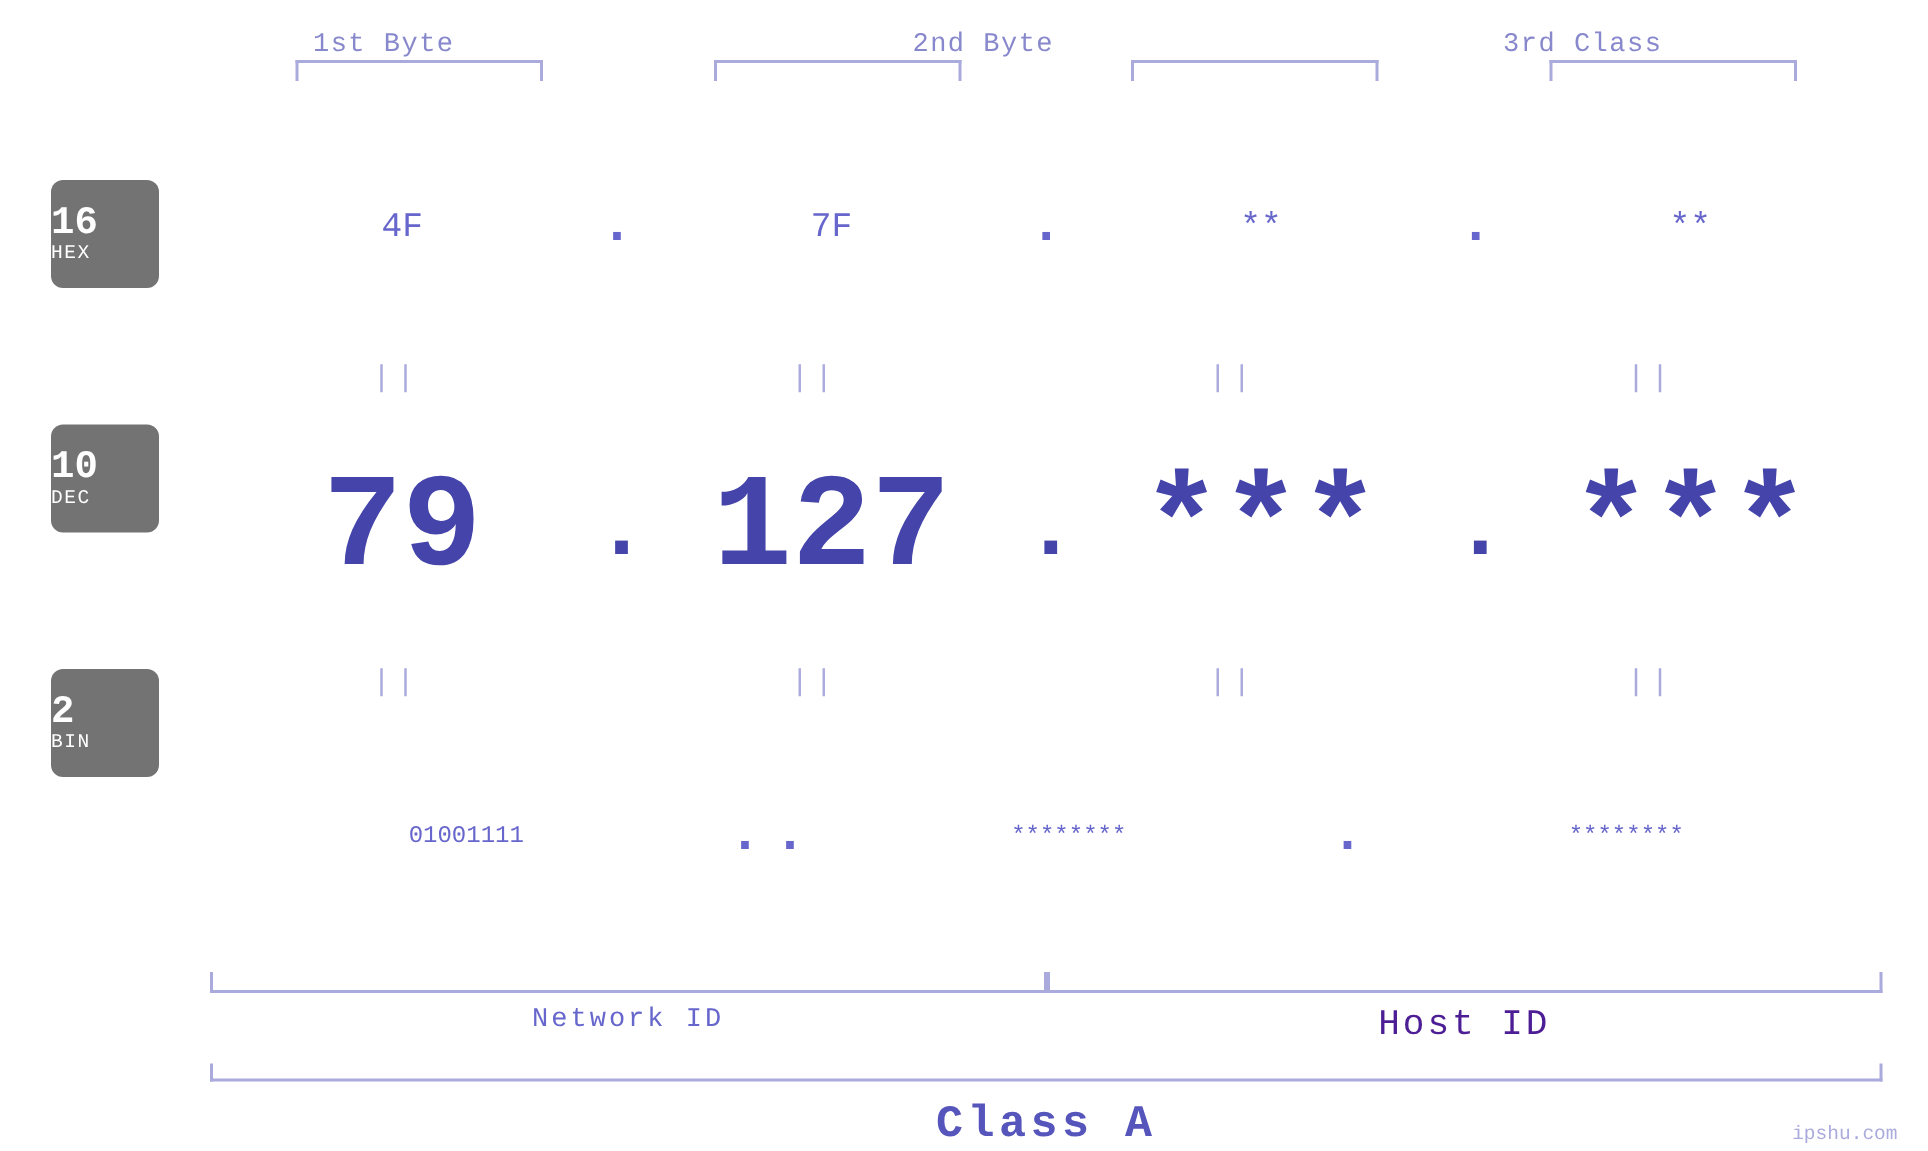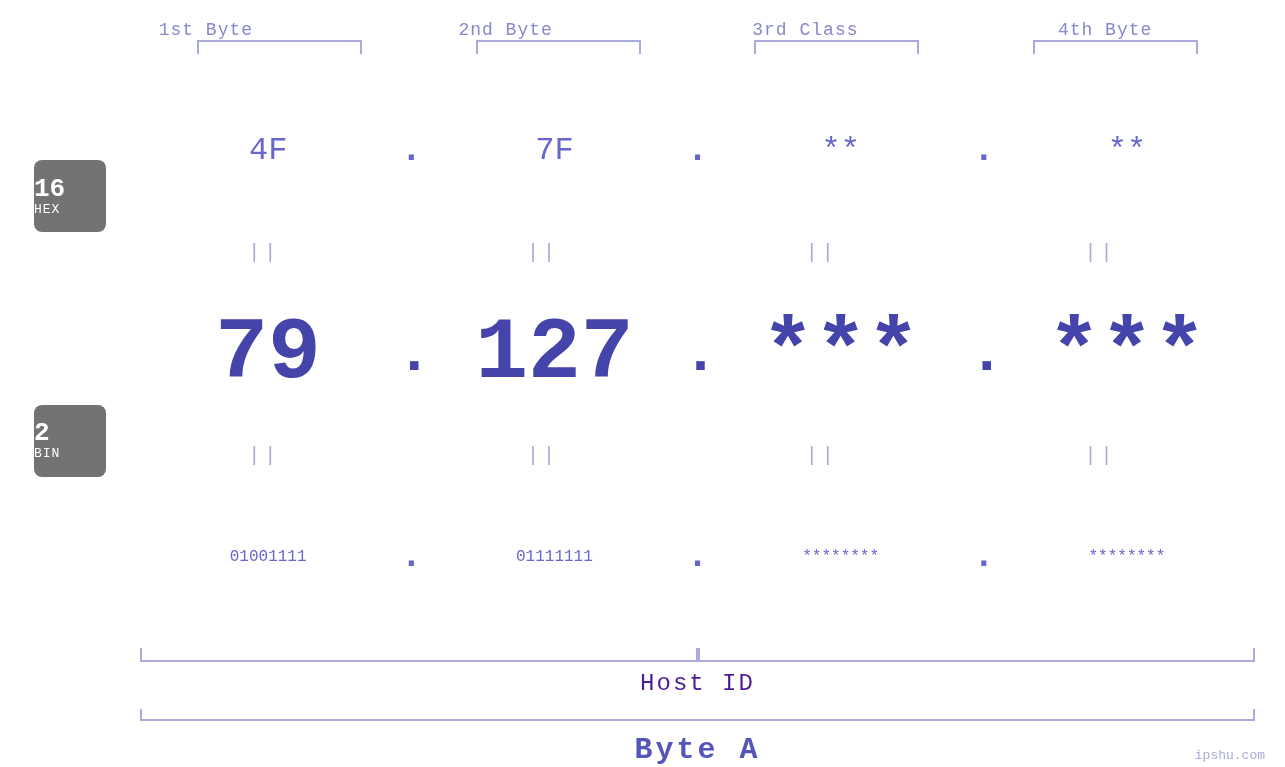--- a/index.html
+++ b/index.html
@@ -109,21 +109,21 @@
       justify-content: center;
     }
 
     .byte-value {
       text-align: center;
       color: #6666cc;
       font-family: 'Courier New', Courier, monospace;
     }
 
     .byte-value.hex {
-      font-size: 32px;
+      font-size: 23px;
     }
 
     .byte-value.dec {
       font-size: 88px;
       font-weight: bold;
       color: #4444aa;
     }
 
     .byte-value.bin {
       font-size: 16px;
@@ -276,21 +276,20 @@
   </style>
 </head>
 <body>
 
 <div class="main-container">
 
   <div class="byte-headers">
     <div class="byte-header">1st Byte</div>
     <div class="byte-header">2nd Byte</div>
     <div class="byte-header">3rd Class</div>
-    <div class="byte-header">4th Byte</div>
   </div>
 
   <div class="top-brackets-row">
     <div class="top-bracket-cell">
       <div class="top-bracket"></div>
     </div>
     <div class="top-bracket-cell">
       <div class="top-bracket"></div>
     </div>
     <div class="top-bracket-cell">
@@ -302,20 +301,24 @@
   </div>
 
   <div class="content-area">
 
     <div class="badges-column">
       <div class="badge">
         <span class="badge-number">16</span>
         <span class="badge-label">HEX</span>
       </div>
       <div class="badge">
+        <span class="badge-number">10</span>
+        <span class="badge-label">DEC</span>
+      </div>
+      <div class="badge">
         <span class="badge-number">2</span>
         <span class="badge-label">BIN</span>
       </div>
     </div>
 
     <div class="rows-area">
 
       <div class="data-row">
         <div class="byte-cell">
           <span class="byte-value hex">4F</span>
@@ -386,46 +389,44 @@
         <div class="equals-cell">
             <span class="equals-sign">||</span>
           </div>
       </div>
 
       <div class="data-row">
         <div class="byte-cell">
           <span class="byte-value bin">01001111</span>
         </div>
         <div class="dot-separator">.</div>
-        <div class="byte-cell">
-          <span class="byte-value bin">01111111</span>
-        </div>
         <div class="dot-separator">.</div>
         <div class="byte-cell">
           <span class="byte-value bin">********</span>
         </div>
         <div class="dot-separator">.</div>
         <div class="byte-cell">
           <span class="byte-value bin">********</span>
         </div>
       </div>
 
     </div>
   </div>
 
   <div class="bottom-area">
     <div class="bottom-brackets">
       <div class="network-bracket"></div>
       <div class="host-bracket"></div>
     </div>
     <div class="label-row">
+      <div class="network-label">Network ID</div>
       <div class="host-label">Host ID</div>
     </div>
 
     <div class="full-bracket"></div>
     <div class="class-label-row">
-      <span class="class-label">Byte A</span>
+      <span class="class-label">Class A</span>
     </div>
   </div>
 
   <div class="watermark">ipshu.com</div>
 
 </div>
 
 </body></html>

